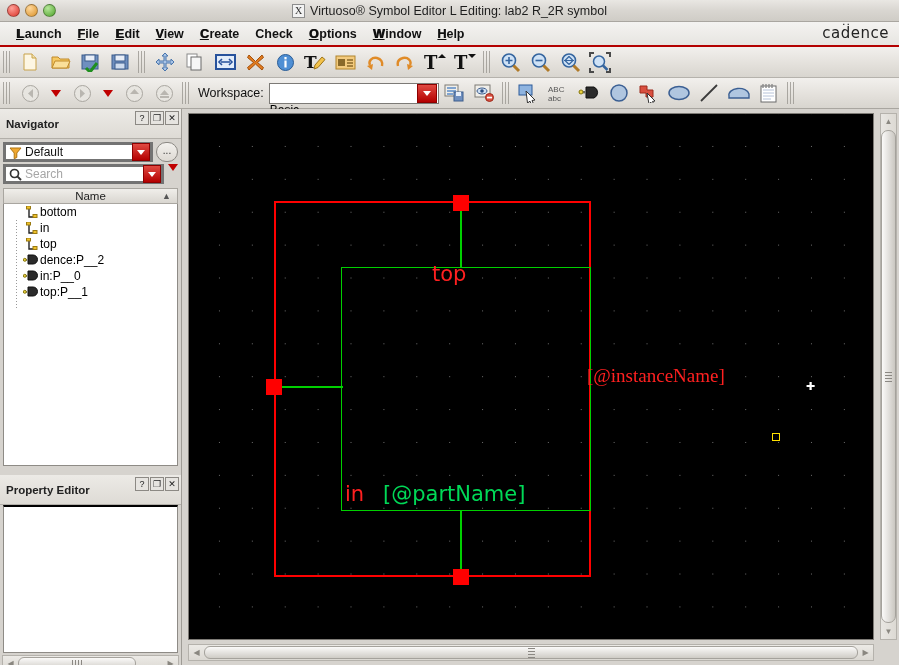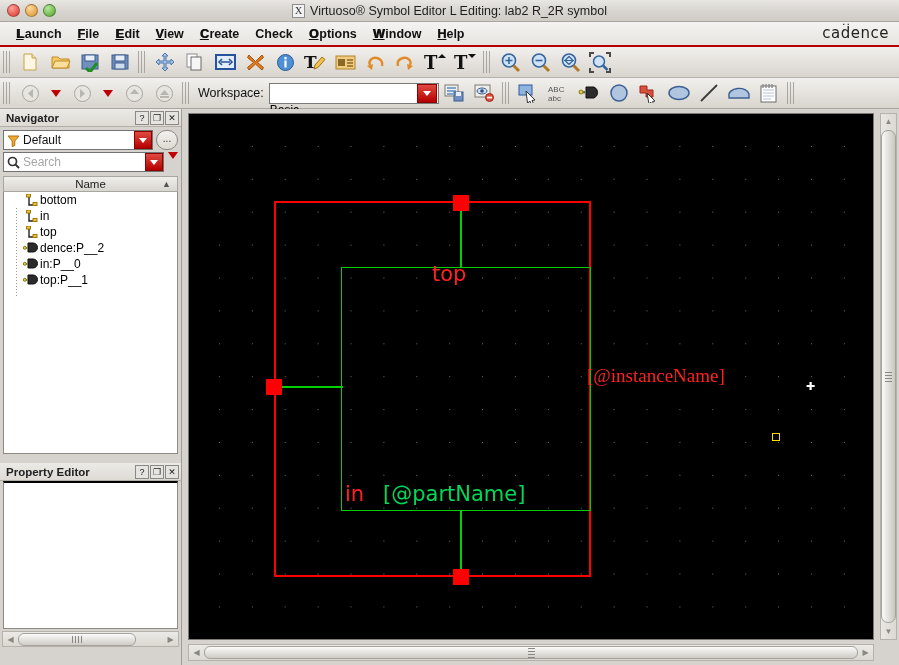--- a/index.html
+++ b/index.html
@@ -98,34 +98,34 @@
     width: 0; height: 0; border-left: 5px solid transparent; border-right: 5px solid transparent;
     border-top: 7px solid #c00000;
   }
 
   
   .leftpanel {
     position: absolute; left: 0; top: 109px; width: 182px; height: 556px;
     background: #d6d3ce; border-right: 1px solid #9f9c96;
   }
   .panel-head {
-    height: 18px; display: flex; align-items: center; padding-left: 6px;
+    height: 30px; display: flex; align-items: center; padding-left: 6px;
     background: linear-gradient(to bottom,#eceae6,#dedbd5);
     border-bottom: 1px solid #b2afa9; position: relative;
   }
   .panel-title { font-size: 11.5px; font-weight: bold; color: #222; }
   .panel-btns { position: absolute; right: 2px; top: 2px; display: flex; gap: 1px; }
   .pbtn {
     width: 14px; height: 14px; border: 1px solid #8c8984; background: #e6e4e0;
     font-size: 9px; line-height: 12px; text-align: center; color: #222; cursor: default;
   }
 
   .filterrow { display: flex; align-items: center; padding: 3px 3px 2px 3px; gap: 3px; }
   .filterbox {
-    flex: 1; height: 20px; background: #fff; border: 1px solid #737373;
+    flex: 1; height: 20px; background: #fff; border: 3px solid #737373;
     display: flex; align-items: center; position: relative;
   }
   .filterbox .txt { font-size: 12px; color: #111; padding-left: 3px; flex: 1; }
   .filterbox .txt.ph { color: #a6a6a6; }
   .dots-btn {
     width: 22px; height: 20px; border: 1px solid #8c8984; border-radius: 10px;
     background: linear-gradient(to bottom,#f3f1ee,#ddd9d3);
     font-size: 10px; text-align: center; line-height: 16px; color: #333; cursor: default;
   }
   .searchrow { display: flex; padding: 0 3px 4px 3px; gap: 4px; }

